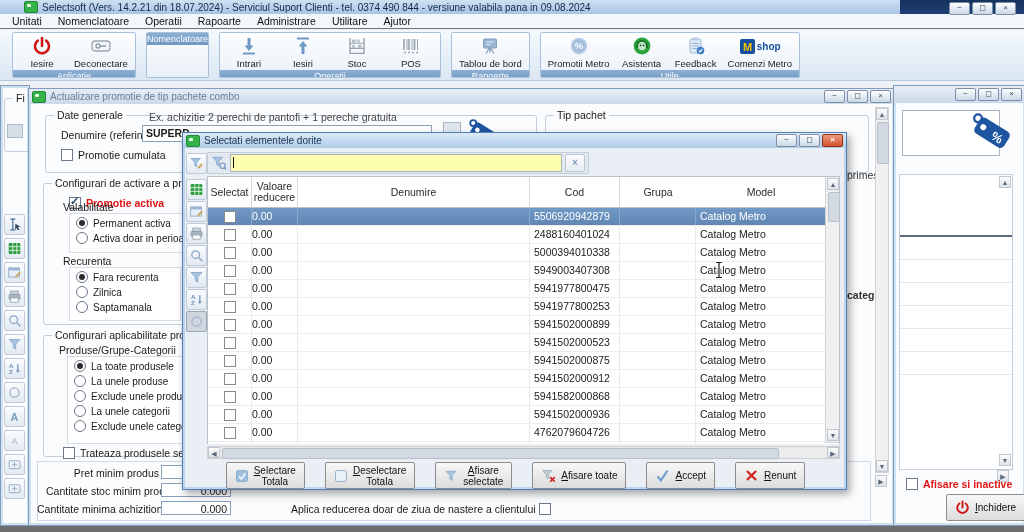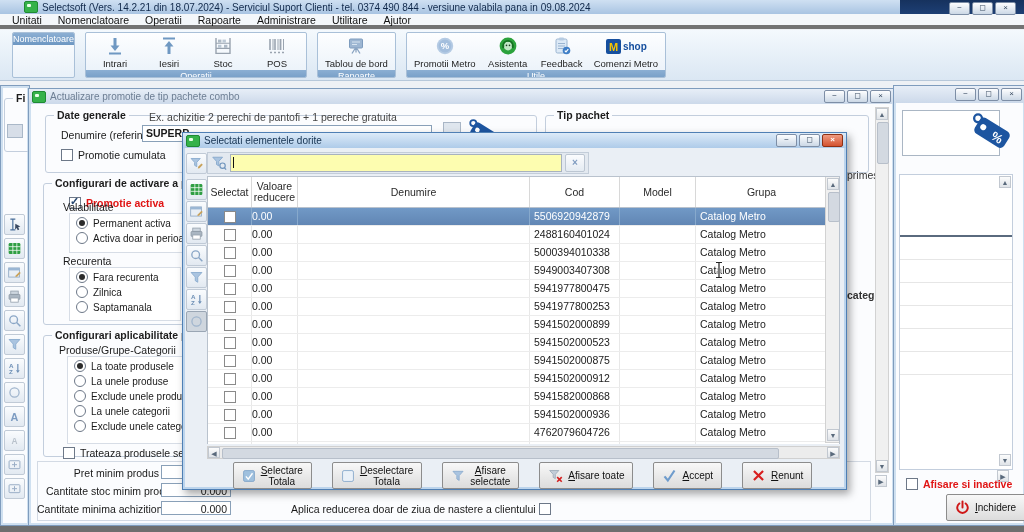--- a/index.html
+++ b/index.html
@@ -12,21 +12,21 @@
   #titlebar{left:0;top:0;width:1016px;height:14px;background:linear-gradient(#cfe0f2,#a9c4e2);
             display:flex;align-items:center;gap:4px;padding-left:24px;box-sizing:border-box;
             font-size:10px;color:#10284a;white-space:nowrap}
   #title-navy{right:0;top:0;width:124px;height:14px;background:linear-gradient(#16325e,#1d3f74)}
   .wbtns{display:flex;gap:2px}
   .wb{width:19px;height:11px;border:1px solid #7d8ea6;border-radius:2px;
       background:linear-gradient(#fdfeff,#ccd8e6);font-size:8px;line-height:10px;text-align:center;color:#374a60}
   .wb.red{background:linear-gradient(#ef9a80,#d4522f);border-color:#8e3014;color:#fff;font-weight:bold}
   .appico{width:12px;height:10px;background:#35b24a;border:1px solid #1f8a33;border-radius:2px;position:relative}
   .appico::after{content:"";position:absolute;left:2px;top:2px;width:4px;height:3px;background:#e8ffe8;border-radius:1px}
-  #menubar{left:0;top:14px;width:1024px;height:15px;background:#f4f7fa;border-bottom:4px solid #737373;
+  #menubar{left:0;top:14px;width:1024px;height:15px;background:#f4f7fa;border-bottom:1px solid #737373;
            display:flex;align-items:center;padding-left:4px;box-sizing:border-box}
   .menu-item{padding:0 8px;font-size:10.5px;color:#101010}
   #toolbar{left:0;top:30px;width:1024px;height:51px;background:linear-gradient(#f4f9fd,#dbe7f3);
            border-bottom:1px solid #b7c8da;display:flex;gap:10px;padding:2px 0 2px 12px;box-sizing:border-box}
   .tgroup{border:1px solid #a9c0d8;border-radius:2px;background:linear-gradient(#fdfeff,#e9f1f9);
           display:flex;flex-direction:column;overflow:hidden}
   .tg-btns{display:flex;flex:1;padding:1px 4px;gap:4px}
   .tbtn{display:flex;flex-direction:column;align-items:center;justify-content:flex-end;
         min-width:44px;padding:0 3px;font-size:9.5px;color:#1d1d1d}
   .tbtn .ig{height:24px;display:flex;align-items:center}
@@ -35,21 +35,21 @@
   .mshop-wrap{display:flex;align-items:center;gap:1px;font-weight:bold;color:#164f9e;font-size:10px}
 
   
   .win{position:absolute;background:#fbfcfe;border:1px solid #7f9cbd;box-shadow:0 0 0 2px #cfe0f0 inset}
   .tbar{height:15px;display:flex;align-items:center;gap:4px;padding:0 3px;font-size:10px;white-space:nowrap;overflow:hidden}
   .tbar.active{background:linear-gradient(#dcEAf8,#aecbe9);color:#13304f}
   .tbar.inactive{background:linear-gradient(#e7eef7,#ccd9ea);color:#6d7e93}
   .tbar .wbtns{margin-left:auto}
 
   fieldset{position:absolute;border:1px solid #c3cedd;border-radius:3px;margin:0;padding:0}
-  legend{font-weight:bold;font-size:10.5px;color:#1c1c1c;margin-left:8px;padding:0 3px;white-space:nowrap}
+  legend{font-weight:normal;font-size:10.5px;color:#1c1c1c;margin-left:8px;padding:0 3px;white-space:nowrap}
   .optbox{position:absolute;border:1px solid #d7dde6;background:#fff}
   .opt{display:block;font-size:10px;white-space:nowrap;margin:3px 6px}
   .radio{display:inline-block;width:10px;height:10px;border:1px solid #6d7888;border-radius:50%;
          background:#fff;margin-right:5px;vertical-align:-2px;position:relative}
   .radio.on::after{content:"";position:absolute;inset:2px;background:#2b2b2b;border-radius:50%}
   .chk{display:inline-block;width:10px;height:10px;border:1px solid #6d7888;background:#fff;
        margin-right:5px;vertical-align:-2px;position:relative}
   .chk.on::after{content:"\2713";position:absolute;top:-3px;left:0;font-size:11px;font-weight:bold;color:#27476f}
   .red{color:#e01414;font-weight:bold}
   .inp{position:absolute;border:1px solid #89a0b8;background:#fff;font-size:10.5px;padding:1px 3px;box-sizing:border-box;overflow:hidden;white-space:nowrap}
@@ -79,21 +79,21 @@
   #m-rows{height:236px;overflow:hidden}
   .trow{display:grid;grid-template-columns:44px 46px 232px 90px 76px 131px;height:17px;border-bottom:1px solid #ececec;background:#fff}
   .trow .c{border-right:1px solid #e8e8e8;font-size:10.5px;line-height:16px;overflow:hidden;white-space:nowrap}
   .c.r{text-align:left;padding-right:5px}
   .c.l{padding-left:4px}
   .c.ctr{display:flex;align-items:center;justify-content:center}
   .rowchk{width:10px;height:10px;border:1px solid #8a8a8a;background:#fff}
   .trow.sel{background:linear-gradient(#7199c6,#6186b4);color:#fff}
   .trow.sel .c{border-right-color:#87a9cc}
   #m-hscroll{position:absolute;left:24px;top:313px;width:633px;height:13px;background:#ececec;border:1px solid #d0d0d0;box-sizing:border-box}
-  #m-btnrow{position:absolute;left:8px;top:329px;width:663px;height:21px;display:flex;gap:20px;justify-content:center}
+  #m-btnrow{position:absolute;left:1px;top:329px;width:663px;height:21px;display:flex;gap:20px;justify-content:center}
   .mbtn{height:25px;border:1px solid #8c8c8c;border-radius:2px;background:linear-gradient(#f8f8f8,#dcdcdc);
         display:flex;align-items:center;gap:5px;padding:0 8px;font-size:10px;color:#111}
   .mbtn .two{display:flex;flex-direction:column;line-height:11px;align-items:center}
   .mnem{display:block}
   .mnem::first-letter{text-decoration:underline}
 
   
   #cursor-ibeam{left:714px;top:261px;z-index:60}
 
   
@@ -299,20 +299,41 @@
 
     <span class="menu-item">Administrare</span>
 
     <span class="menu-item">Utilitare</span>
 
     <span class="menu-item">Ajutor</span>
 
 </div>
 
 <div class="abs" id="toolbar">
+  <div class="tgroup">
+    <div class="tg-btns">
+      <div class="tbtn">
+          <span class="ig">
+            <svg class="ic" width="20" height="20">
+              <use href="#i-power"></use>
+            </svg>
+          </span>
+          <span>Iesire</span>
+        </div>
+      <div class="tbtn">
+          <span class="ig">
+            <svg class="ic" width="22" height="20">
+              <use href="#i-key"></use>
+            </svg>
+          </span>
+          <span>Deconectare</span>
+        </div>
+    </div>
+    <div class="tg-label">Aplicatie</div>
+  </div>
   <div class="tgroup">
     <div class="tg-label">Nomenclatoare</div>
   </div>
   <div class="tgroup">
     <div class="tg-btns">
       <div class="tbtn">
           <span class="ig">
             <svg class="ic" width="20" height="20">
               <use href="#i-arrdn"></use>
             </svg>
@@ -651,22 +672,22 @@
 
   <div id="m-table">
     <div id="m-head">
       <span class="hc">Selectat</span>
       <span class="hc">
           <span>Valoare</span>
           <span>reducere</span>
         </span>
       <span class="hc">Denumire</span>
       <span class="hc">Cod</span>
+      <span class="hc" style="border-right:none">Grupa</span>
       <span class="hc">Model</span>
-      <span class="hc" style="border-right:none">Grupa</span>
     </div>
     <div id="m-rows">
 
         <div class="trow sel">
           <span class="c ctr">
             <span class="rowchk"></span>
           </span>
           <span class="c r">0.00</span>
           <span class="c l"></span>
           <span class="c l">5506920942879</span>

